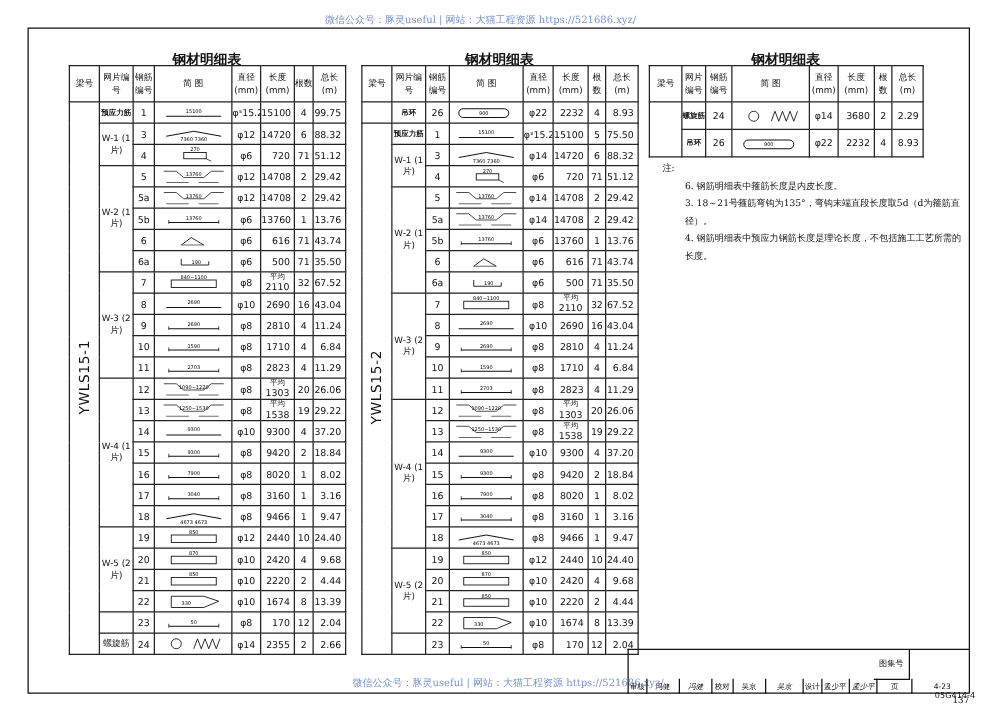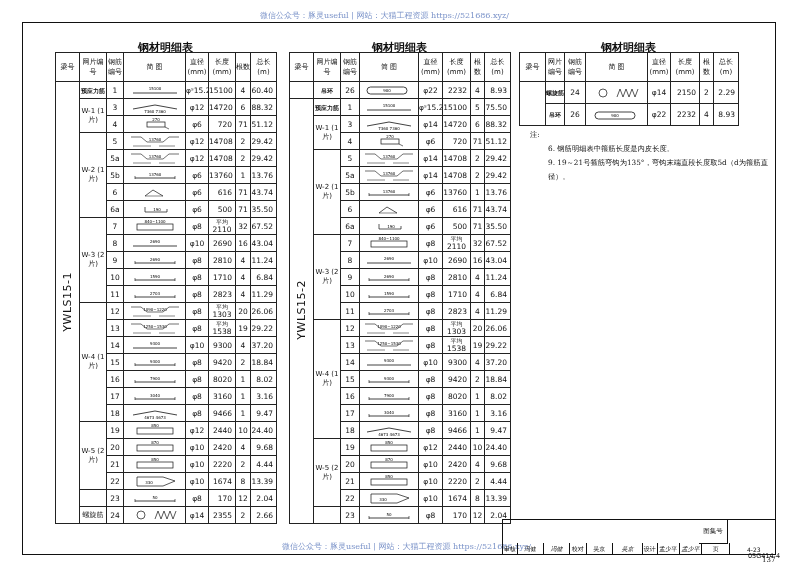--- a/index.html
+++ b/index.html
@@ -73,21 +73,21 @@
           <div class="sk">
             <svg width="56" height="16" viewBox="0 0 56 16">
               <line x1="6" y1="11" x2="50" y2="11" stroke="#111" stroke-width="0.8"></line>
               <text x="28" y="8" font-size="4" text-anchor="middle" font-family="DejaVu Sans, sans-serif">15100</text>
             </svg>
           </div>
         </td>
     <td>φˢ15.2</td>
     <td class="num-r"><span>15100</span></td>
     <td>4</td>
-    <td class="num-r">60.40</td>
+    <td class="num-r">99.75</td>
       </tr>
       <tr style="height:16.5px">
         <td rowspan="2" class="grp">W-1 (1片)</td>
         <td>3</td>
     <td>
           <div class="sk">
             <svg width="56" height="16" viewBox="0 0 56 16">
               <polyline points="6,10 28,6 50,10" fill="none" stroke="#111" stroke-width="0.8"></polyline>
               <text x="28" y="14" font-size="4" text-anchor="middle" font-family="DejaVu Sans, sans-serif">7360 7360</text>
             </svg>
@@ -974,21 +974,21 @@
       <td>24</td>
     <td>
           <div class="sk">
             <svg width="56" height="16" viewBox="0 0 56 16">
               <circle cx="14" cy="8" r="4" fill="none" stroke="#111" stroke-width="0.7"></circle>
               <polyline points="28,12 31,4 34,12 37,4 40,12 43,4 46,12 49,4" fill="none" stroke="#111" stroke-width="0.7"></polyline>
             </svg>
           </div>
         </td>
     <td>φ14</td>
-    <td class="num-r"><span>2150</span></td>
+    <td class="num-r"><span>3680</span></td>
     <td>2</td>
     <td class="num-r">2.29</td>
       </tr>
       <tr style="height:22px">
 
       <td class="grp small-grp">吊环</td>
       <td>26</td>
     <td>
           <div class="sk">
             <svg width="56" height="16" viewBox="0 0 56 16">
@@ -1001,21 +1001,22 @@
     <td class="num-r"><span>2232</span></td>
     <td>4</td>
     <td class="num-r">8.93</td>
       </tr>
     </tbody>
 </table>
 
 <div class="notes">
   <div>注:</div>
   <div class="ind">6. 钢筋明细表中箍筋长度是内皮长度。</div>
-  <div class="ind" style="text-indent:0">9. 19～21号箍筋弯钩为135°，弯钩末端直段长度取5d（d为箍筋直径）。</div>
+  <div class="ind" style="text-indent:0">3. 18～21号箍筋弯钩为135°，弯钩末端直段长度取5d（d为箍筋直径）。</div>
+  <div class="ind">4. 钢筋明细表中预应力钢筋长度是理论长度，不包括施工工艺所需的长度。</div>
 </div>
 
 <div class="titleblock">
   <div class="tb-label1">图集号</div>
   <div class="tb-val1">05G414-4</div>
   <div class="tb-row2">
     <span style="width:14px">审核</span>
     <span style="width:26px">冯健</span>
     <span style="width:26px;font-style:italic">冯健</span>
     <span style="width:16px">校对</span>

